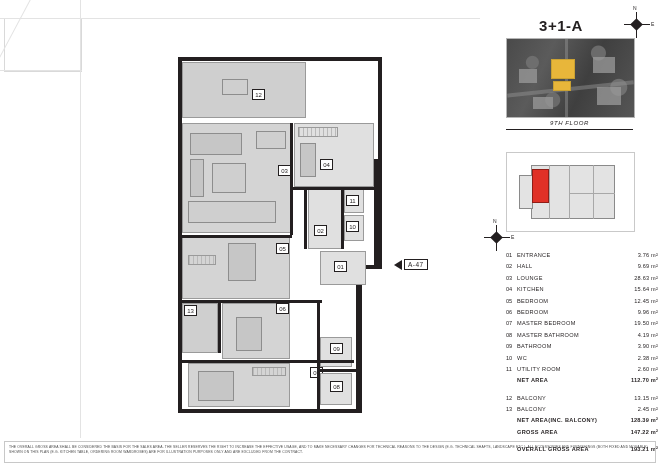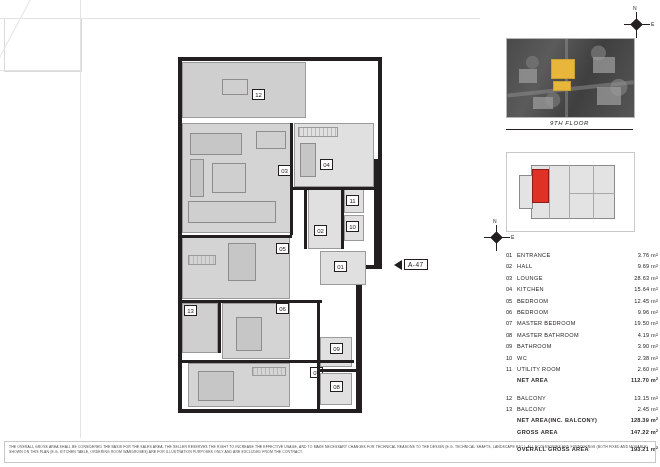--- a/index.html
+++ b/index.html
@@ -200,20 +200,21 @@
     </div>
 
     <div class="entrance-tag">
       <div class="tri"></div>
       <div class="tag-box">A-47</div>
     </div>
   </div>
 
   <div class="right">
 
+    <div class="title">3+1-A</div>
 
     <div class="compass" style="left:140px;top:12px;">
       <div class="ns"></div>
       <div class="ew"></div>
       <div class="diamond"></div>
       <div class="lbl" style="left:9px;top:-7px;">N</div>
       <div class="lbl" style="left:27px;top:9px;">E</div>
     </div>
 
     <div class="aerial">

